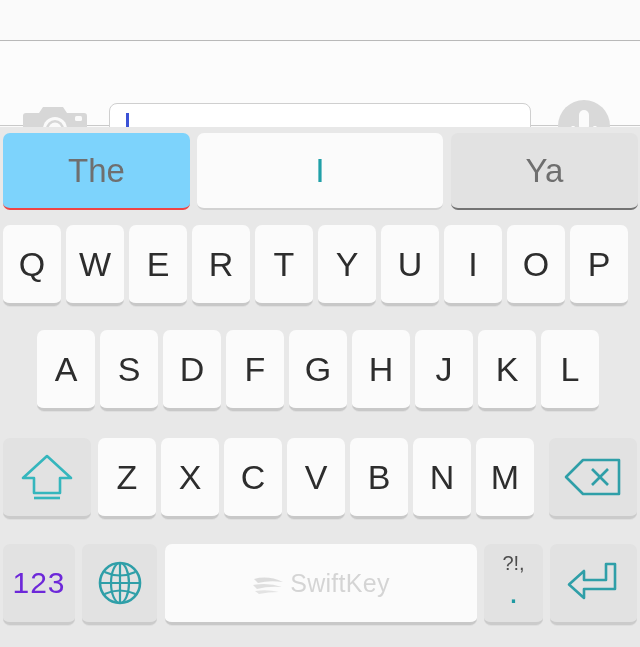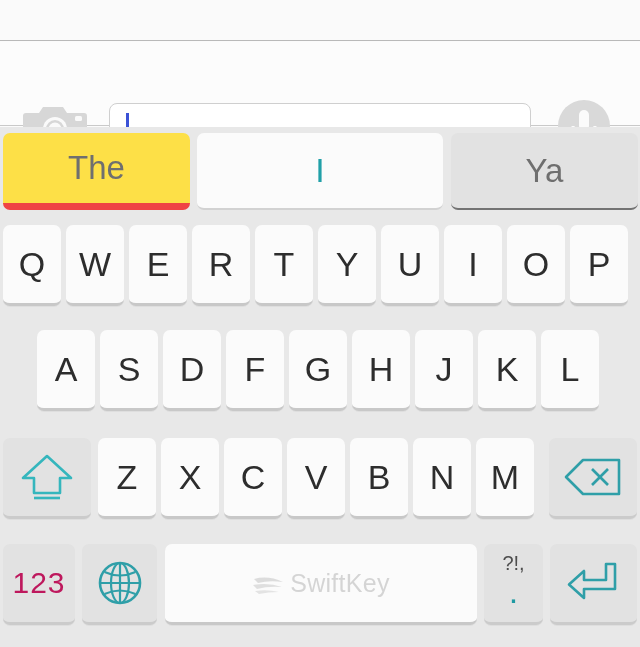--- a/index.html
+++ b/index.html
@@ -82,21 +82,21 @@
     top: 6px;
     height: 77px;
     border-radius: 7px;
     display: flex;
     align-items: center;
     justify-content: center;
     font-size: 33px;
     color: #6f6f6f;
     box-sizing: border-box;
   }
-  .sug.left  { left: 3px;   width: 187px; background: #fde047; border-bottom: 7px solid #ef4444; }
+  .sug.left  { left: 3px;   width: 187px; background: #7dd3fc; border-bottom: 2px solid #ef4444; }
   .sug.mid   { left: 197px; width: 246px; background: #fbfbfb; border-bottom: 2px solid #d2d2d2;
                color: #21a0a8; font-size: 34px; }
   .sug.right { left: 451px; width: 187px; background: #e2e2e2; border-bottom: 2px solid #737373; }
 
   
   .keyboard {
     position: absolute;
     left: 0; top: 220px;
     width: 640px;
     height: 427px;
@@ -130,21 +130,21 @@
   }
   .key.fn {
     background: #e2e2e2;
     border-bottom: 3px solid #cbcbcb;
   }
   .key.space {
     background: #fbfbfb;
   }
   .key .num {
     font-size: 30px;
-    color: #be185d;
+    color: #6d28d9;
     letter-spacing: 1px;
   }
 
   
   .punc-top {
     position: absolute;
     top: 8px; left: 0; right: 0;
     text-align: center;
     font-size: 20px;
     color: #4d4d4d;

